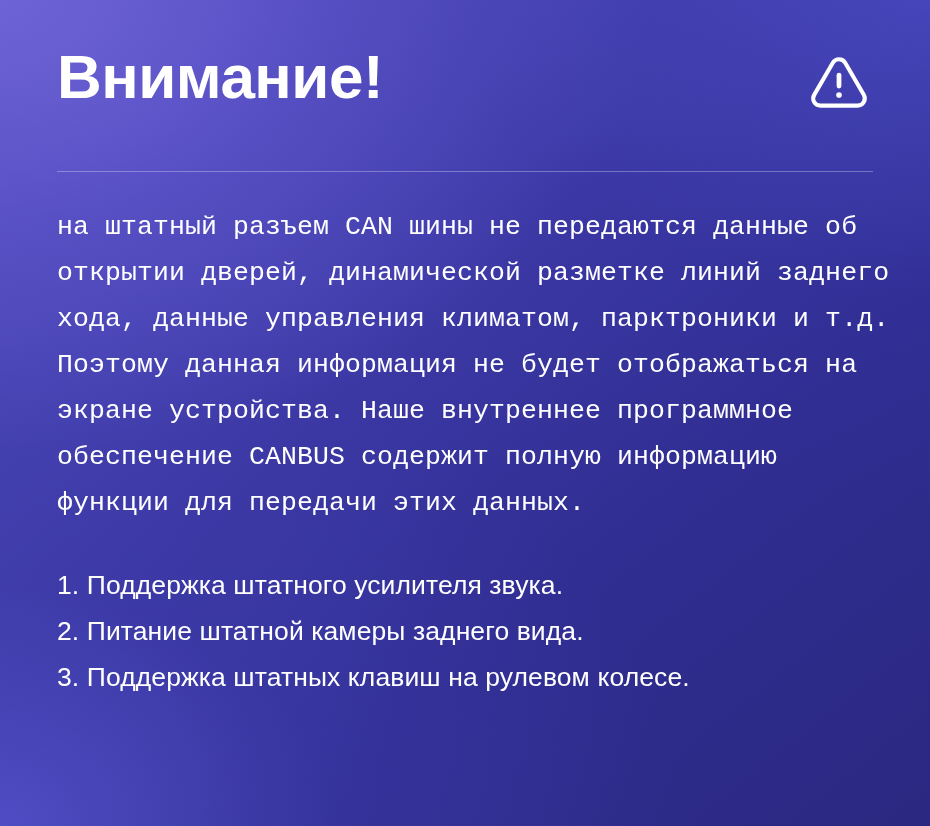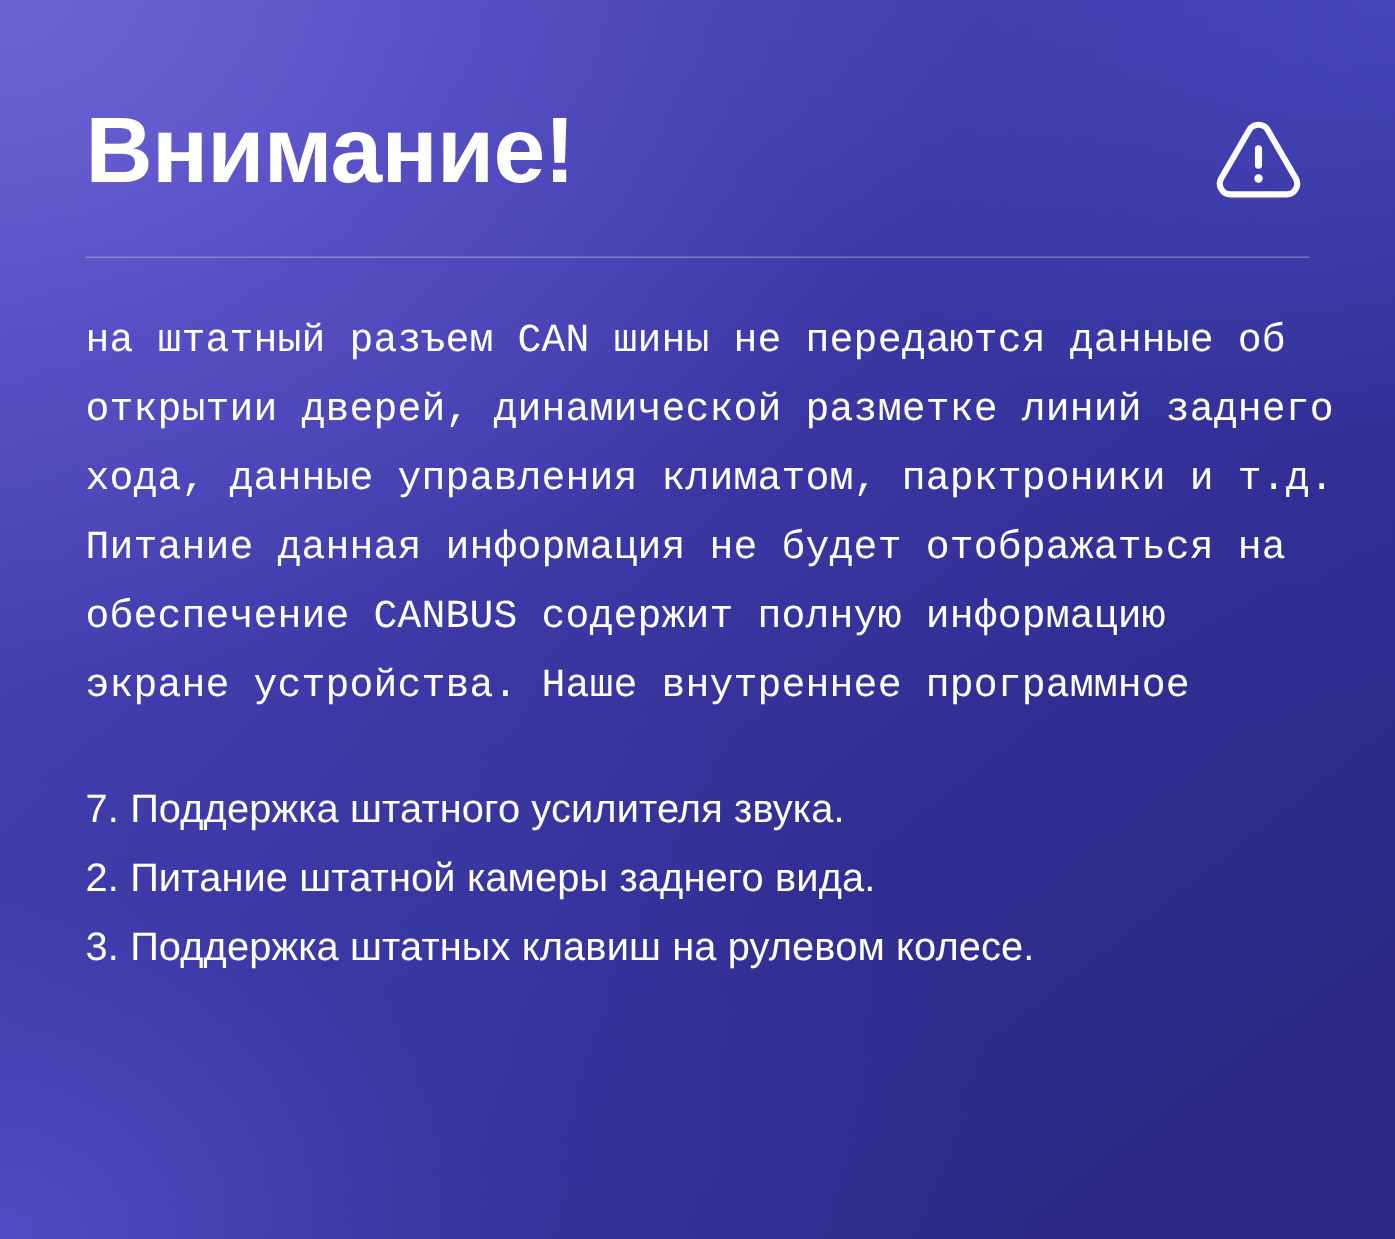--- a/index.html
+++ b/index.html
@@ -21,21 +21,21 @@
       radial-gradient(120% 95% at 0% 0%, rgba(110,100,215,0.95) 0%, rgba(95,86,205,0.55) 28%, rgba(60,56,170,0.12) 58%, rgba(44,42,140,0) 78%),
       radial-gradient(105% 85% at 0% 100%, rgba(86,82,205,0.80) 0%, rgba(64,62,175,0.38) 34%, rgba(44,42,140,0) 70%),
       radial-gradient(110% 80% at 100% 0%, rgba(78,78,200,0.62) 0%, rgba(52,50,160,0.22) 45%, rgba(40,38,135,0) 75%),
       linear-gradient(142deg, #5b52c4 0%, #4a46b6 22%, #3a37a2 45%, #302e92 66%, #2a2880 100%);
   }
 
   
   .header {
     position: absolute;
     left: 57px;
-    top: 64px;
+    top: 40px;
     right: 57px;
     height: 120px;
   }
   .title {
     margin: 0;
     color: #ffffff;
     font-size: 62px;
     line-height: 1.0;
     font-weight: 700;
     letter-spacing: -0.5px;
@@ -126,28 +126,29 @@
   </div>
 
   <div class="divider"></div>
 
   <div class="content">
 
     <p class="para">
       <span class="ln">на штатный разъем CAN шины не передаются данные об</span>
       <span class="ln">открытии дверей, динамической разметке линий заднего</span>
       <span class="ln">хода, данные управления климатом, парктроники и т.д.</span>
-      <span class="ln">Питание данная информация не будет отображаться на</span>
+      <span class="ln">Поэтому данная информация не будет отображаться на</span>
+      <span class="ln">экране устройства. Наше внутреннее программное</span>
       <span class="ln">обеспечение CANBUS содержит полную информацию</span>
-      <span class="ln">экране устройства. Наше внутреннее программное</span>
+      <span class="ln">функции для передачи этих данных.</span>
     </p>
 
     <div class="block-gap"></div>
 
 
     <ul class="list">
-      <li>7. Поддержка штатного усилителя звука.</li>
+      <li>1. Поддержка штатного усилителя звука.</li>
       <li>2. Питание штатной камеры заднего вида.</li>
       <li>3. Поддержка штатных клавиш на рулевом колесе.</li>
     </ul>
 
   </div>
 </div>
 
 </body></html>

